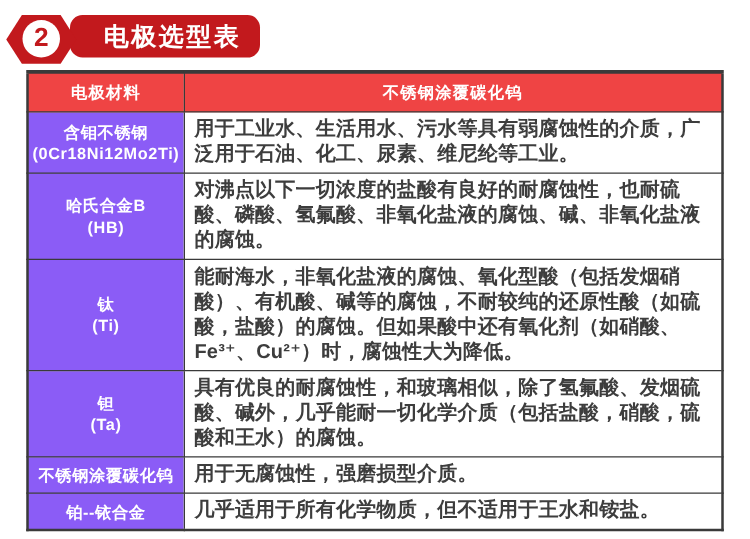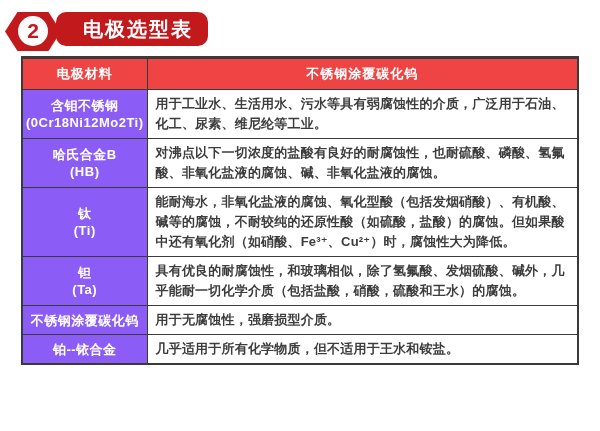--- a/index.html
+++ b/index.html
@@ -62,21 +62,21 @@
   }
   td.mat {
     background: #8b5cf6; color: #ffffff;
     font-size: 13px; font-weight: bold;
     text-align: center; padding: 3px 2px;
     line-height: 17px; letter-spacing: 0.5px;
   }
   td.mat .l2 { display: block; }
   td.desc {
     background: #ffffff; color: #3d3d3d;
-    font-size: 13px; font-weight: bold;
+    font-size: 16px; font-weight: bold;
     padding: 4px 8px; line-height: 20px;
     text-align: left; letter-spacing: 0.2px;
   }
 </style>
 </head>
 <body>
 
 <div class="page">
 
   <div class="banner">

